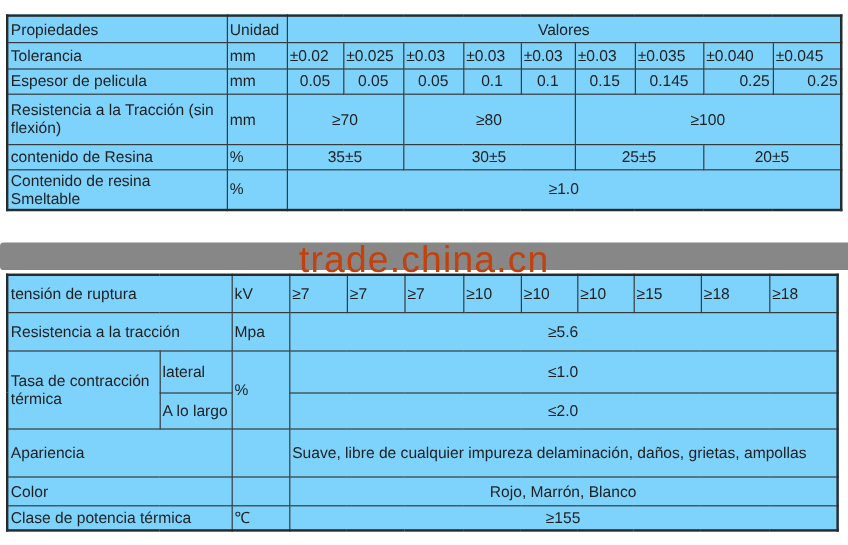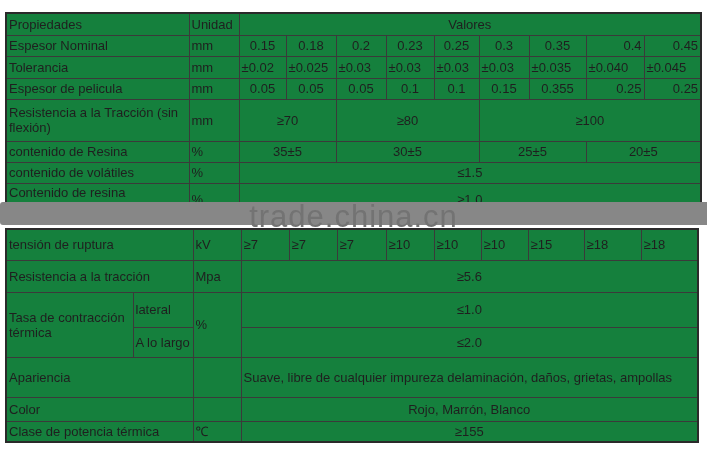--- a/index.html
+++ b/index.html
@@ -1,18 +1,18 @@
 <!DOCTYPE html>
 <html><head>
 <meta charset="utf-8">
 <style>
   html,body{margin:0;padding:0;}
   body{width:707px;height:454px;background:#ffffff;font-family:"Liberation Sans",sans-serif;color:#1f1f1f;}
   .stage{position:relative;width:707px;height:454px;overflow:hidden;background:#fff;}
-  table.t{border-collapse:collapse;table-layout:fixed;position:absolute;left:5px;background:#15803d;
+  table.t{border-collapse:collapse;table-layout:fixed;position:absolute;left:5px;background:#7dd3fc;
           font-size:13px;line-height:15px;}
   table.t td{border:1px solid #3a3a3a;padding:1px 2px;vertical-align:middle;overflow:hidden;}
   table.t1{top:12px;width:695px;border:2px solid #2a2a2a;}
   table.t2{top:228px;width:692px;border:2px solid #2a2a2a;}
   td.lab{text-align:left;padding-left:4px;}
   td.unit{text-align:left;padding-left:7px;}
   td.val{text-align:center;}
   td.lf{text-align:left;padding-left:4px;}
   td.rt{text-align:right;padding-right:9px;}
   td.pr250{padding-right:250px;}
@@ -47,33 +47,20 @@
       <col style="width:57px">
         <col style="width:58px">
         <col style="width:57px">
     </colgroup>
     <tbody>
         <tr class="h22">
       <td class="lab">Propiedades</td>
       <td class="unit">Unidad</td>
       <td class="val pr155" colspan="9">Valores</td>
     </tr>
-    <tr class="h21">
-      <td class="lab">Espesor Nominal</td>
-      <td class="unit">mm</td>
-      <td class="val">0.15</td>
-      <td class="val">0.18</td>
-      <td class="val">0.2</td>
-      <td class="val">0.23</td>
-      <td class="val">0.25</td>
-      <td class="val">0.3</td>
-      <td class="val">0.35</td>
-      <td class="val rt">0.4</td>
-      <td class="val rt">0.45</td>
-    </tr>
     <tr class="h22">
       <td class="lab">Tolerancia</td>
       <td class="unit">mm</td>
       <td class="val lf">±0.02</td>
       <td class="val lf">±0.025</td>
       <td class="val lf">±0.03</td>
       <td class="val lf">±0.03</td>
       <td class="val lf">±0.03</td>
       <td class="val lf">±0.03</td>
       <td class="val lf">±0.035</td>
@@ -82,54 +69,49 @@
     </tr>
     <tr class="h21">
       <td class="lab">Espesor de pelicula</td>
       <td class="unit">mm</td>
       <td class="val">0.05</td>
       <td class="val">0.05</td>
       <td class="val">0.05</td>
       <td class="val">0.1</td>
       <td class="val">0.1</td>
       <td class="val">0.15</td>
-      <td class="val">0.355</td>
+      <td class="val">0.145</td>
       <td class="val rt">0.25</td>
       <td class="val rt">0.25</td>
     </tr>
     <tr class="h42">
       <td class="lab">Resistencia a la Tracción (sin flexión)</td>
       <td class="unit">mm</td>
       <td class="val pr40" colspan="2">≥70</td>
       <td class="val" colspan="3">≥80</td>
       <td class="val pr116" colspan="4">≥100</td>
     </tr>
     <tr class="h21">
       <td class="lab">contenido de Resina</td>
       <td class="unit">%</td>
       <td class="val" colspan="2">35±5</td>
       <td class="val" colspan="3">30±5</td>
       <td class="val" colspan="2">25±5</td>
       <td class="val pr68" colspan="2">20±5</td>
     </tr>
-    <tr class="h21">
-      <td class="lab">contenido de volátiles</td>
-      <td class="unit">%</td>
-      <td class="val pr250" colspan="9">≤1.5</td>
-    </tr>
     <tr class="h20">
       <td class="lab">Contenido de resina Smeltable</td>
       <td class="unit">%</td>
       <td class="val pr250" colspan="9">≥1.0</td>
     </tr>
   </tbody>
     </table>
 
   <div class="band" style="background: rgb(135, 135, 135);"></div>
-  <div class="wm" style="color: #737373;">trade.china.cn</div>
+  <div class="wm" style="color: #c2410c;">trade.china.cn</div>
 
   <table class="t t2">
     <colgroup>
       <col style="width:127px">
         <col style="width:60px">
         <col style="width:48px">
       <col style="width:48px">
         <col style="width:48px">
         <col style="width:49px">
       <col style="width:48px">

